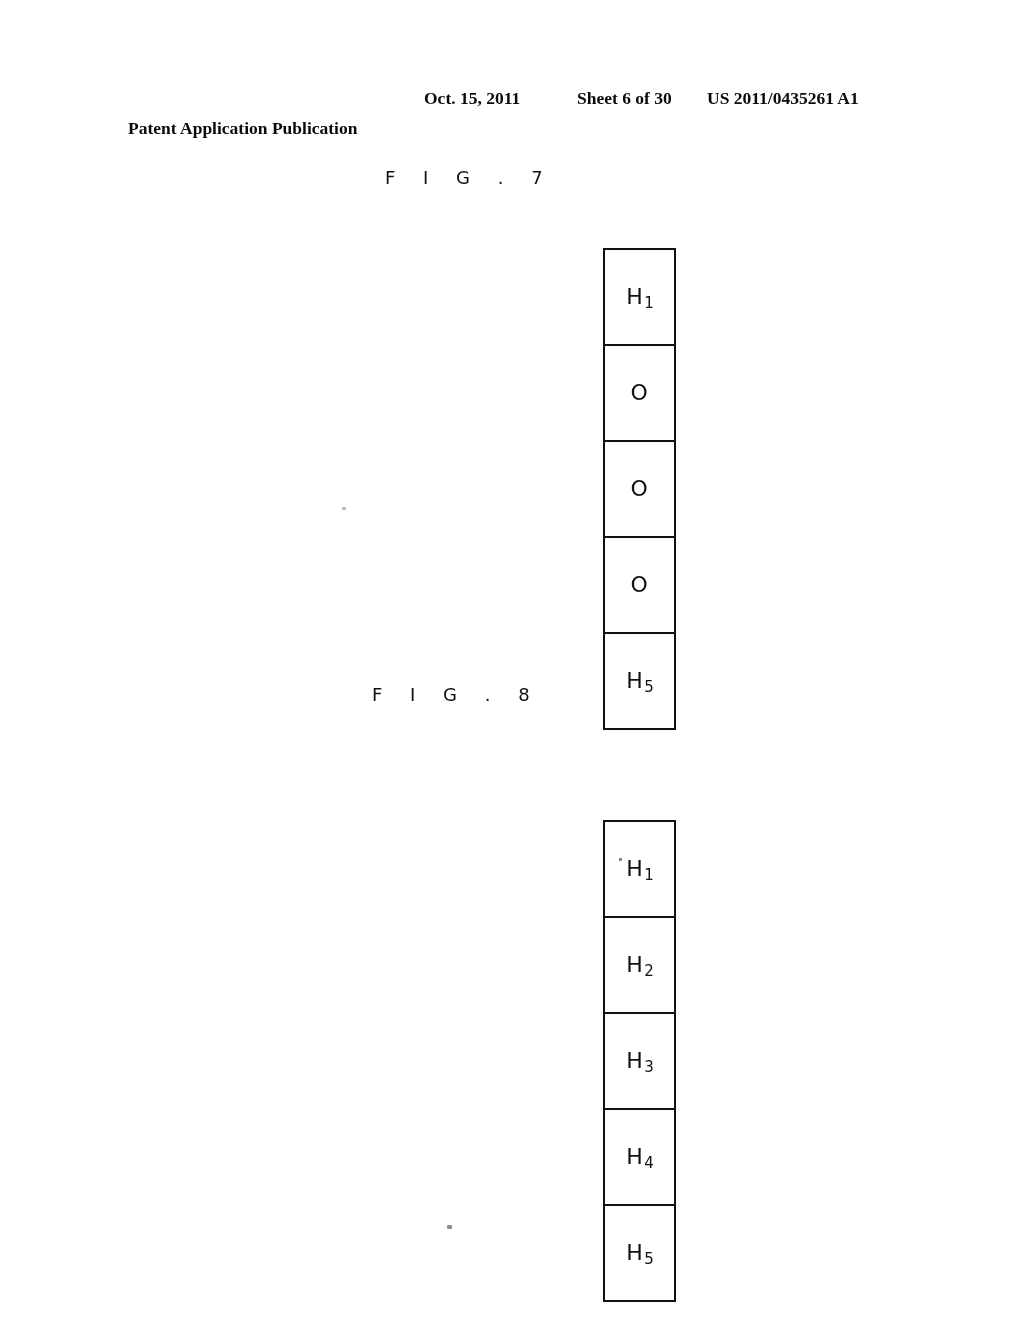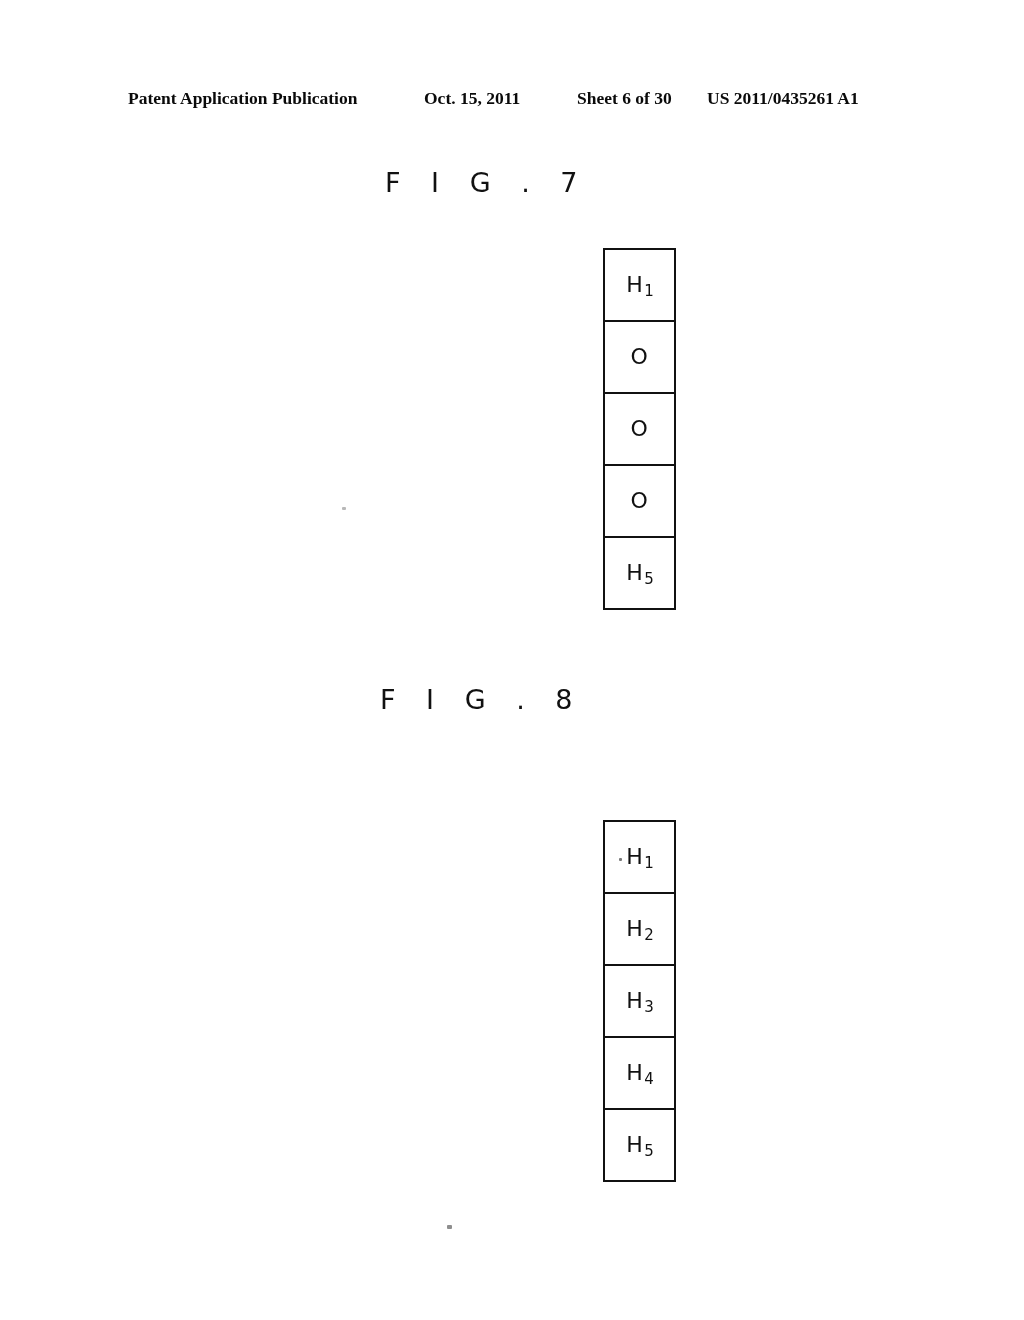--- a/index.html
+++ b/index.html
@@ -29,60 +29,60 @@
   .hdr-item {
     position: absolute;
     font-family: "Liberation Serif", serif;
     font-weight: bold;
     font-size: 17.5px;
     letter-spacing: 0px;
     white-space: nowrap;
     color: #0a0a0a;
     top: 0;
   }
-  #hdr-pub   { left: 128px; }
+  #hdr-pub   { left: 128px; margin-top: 30px; }
   #hdr-date  { left: 424px; }
   #hdr-sheet { left: 577px; }
   #hdr-num   { left: 707px; }
 
   
   .figure-block {
     position: absolute;
     left: 0;
     width: 1024px;
   }
   #figure-7 { top: 0; }
   #figure-8 { top: 0; }
 
   .fig-caption {
     position: absolute;
     font-family: "DejaVu Sans", sans-serif;
-    font-size: 27px;
+    font-size: 18px;
     font-weight: 400;
     letter-spacing: 11px;
     color: #111111;
     white-space: nowrap;
   }
   #fig7-caption { left: 385px; top: 167px; }
-  #fig8-caption { left: 380px; top: 684px; }
+  #fig8-caption { left: 372px; top: 684px; }
 
   
   .cell-stack {
     position: absolute;
     width: 73px;
     border: 2px solid #111111;
     border-bottom: none;
     box-sizing: border-box;
     background: #ffffff;
   }
   #table-fig7 { left: 603px; top: 248px; }
   #table-fig8 { left: 603px; top: 820px; }
 
   .stack-cell {
-    height: 72px;
+    height: 96px;
     box-sizing: border-box;
     border-bottom: 2px solid #111111;
     display: flex;
     align-items: center;
     justify-content: center;
     position: relative;
   }
   .cell-label {
     font-family: "DejaVu Sans", sans-serif;
     font-size: 22px;

